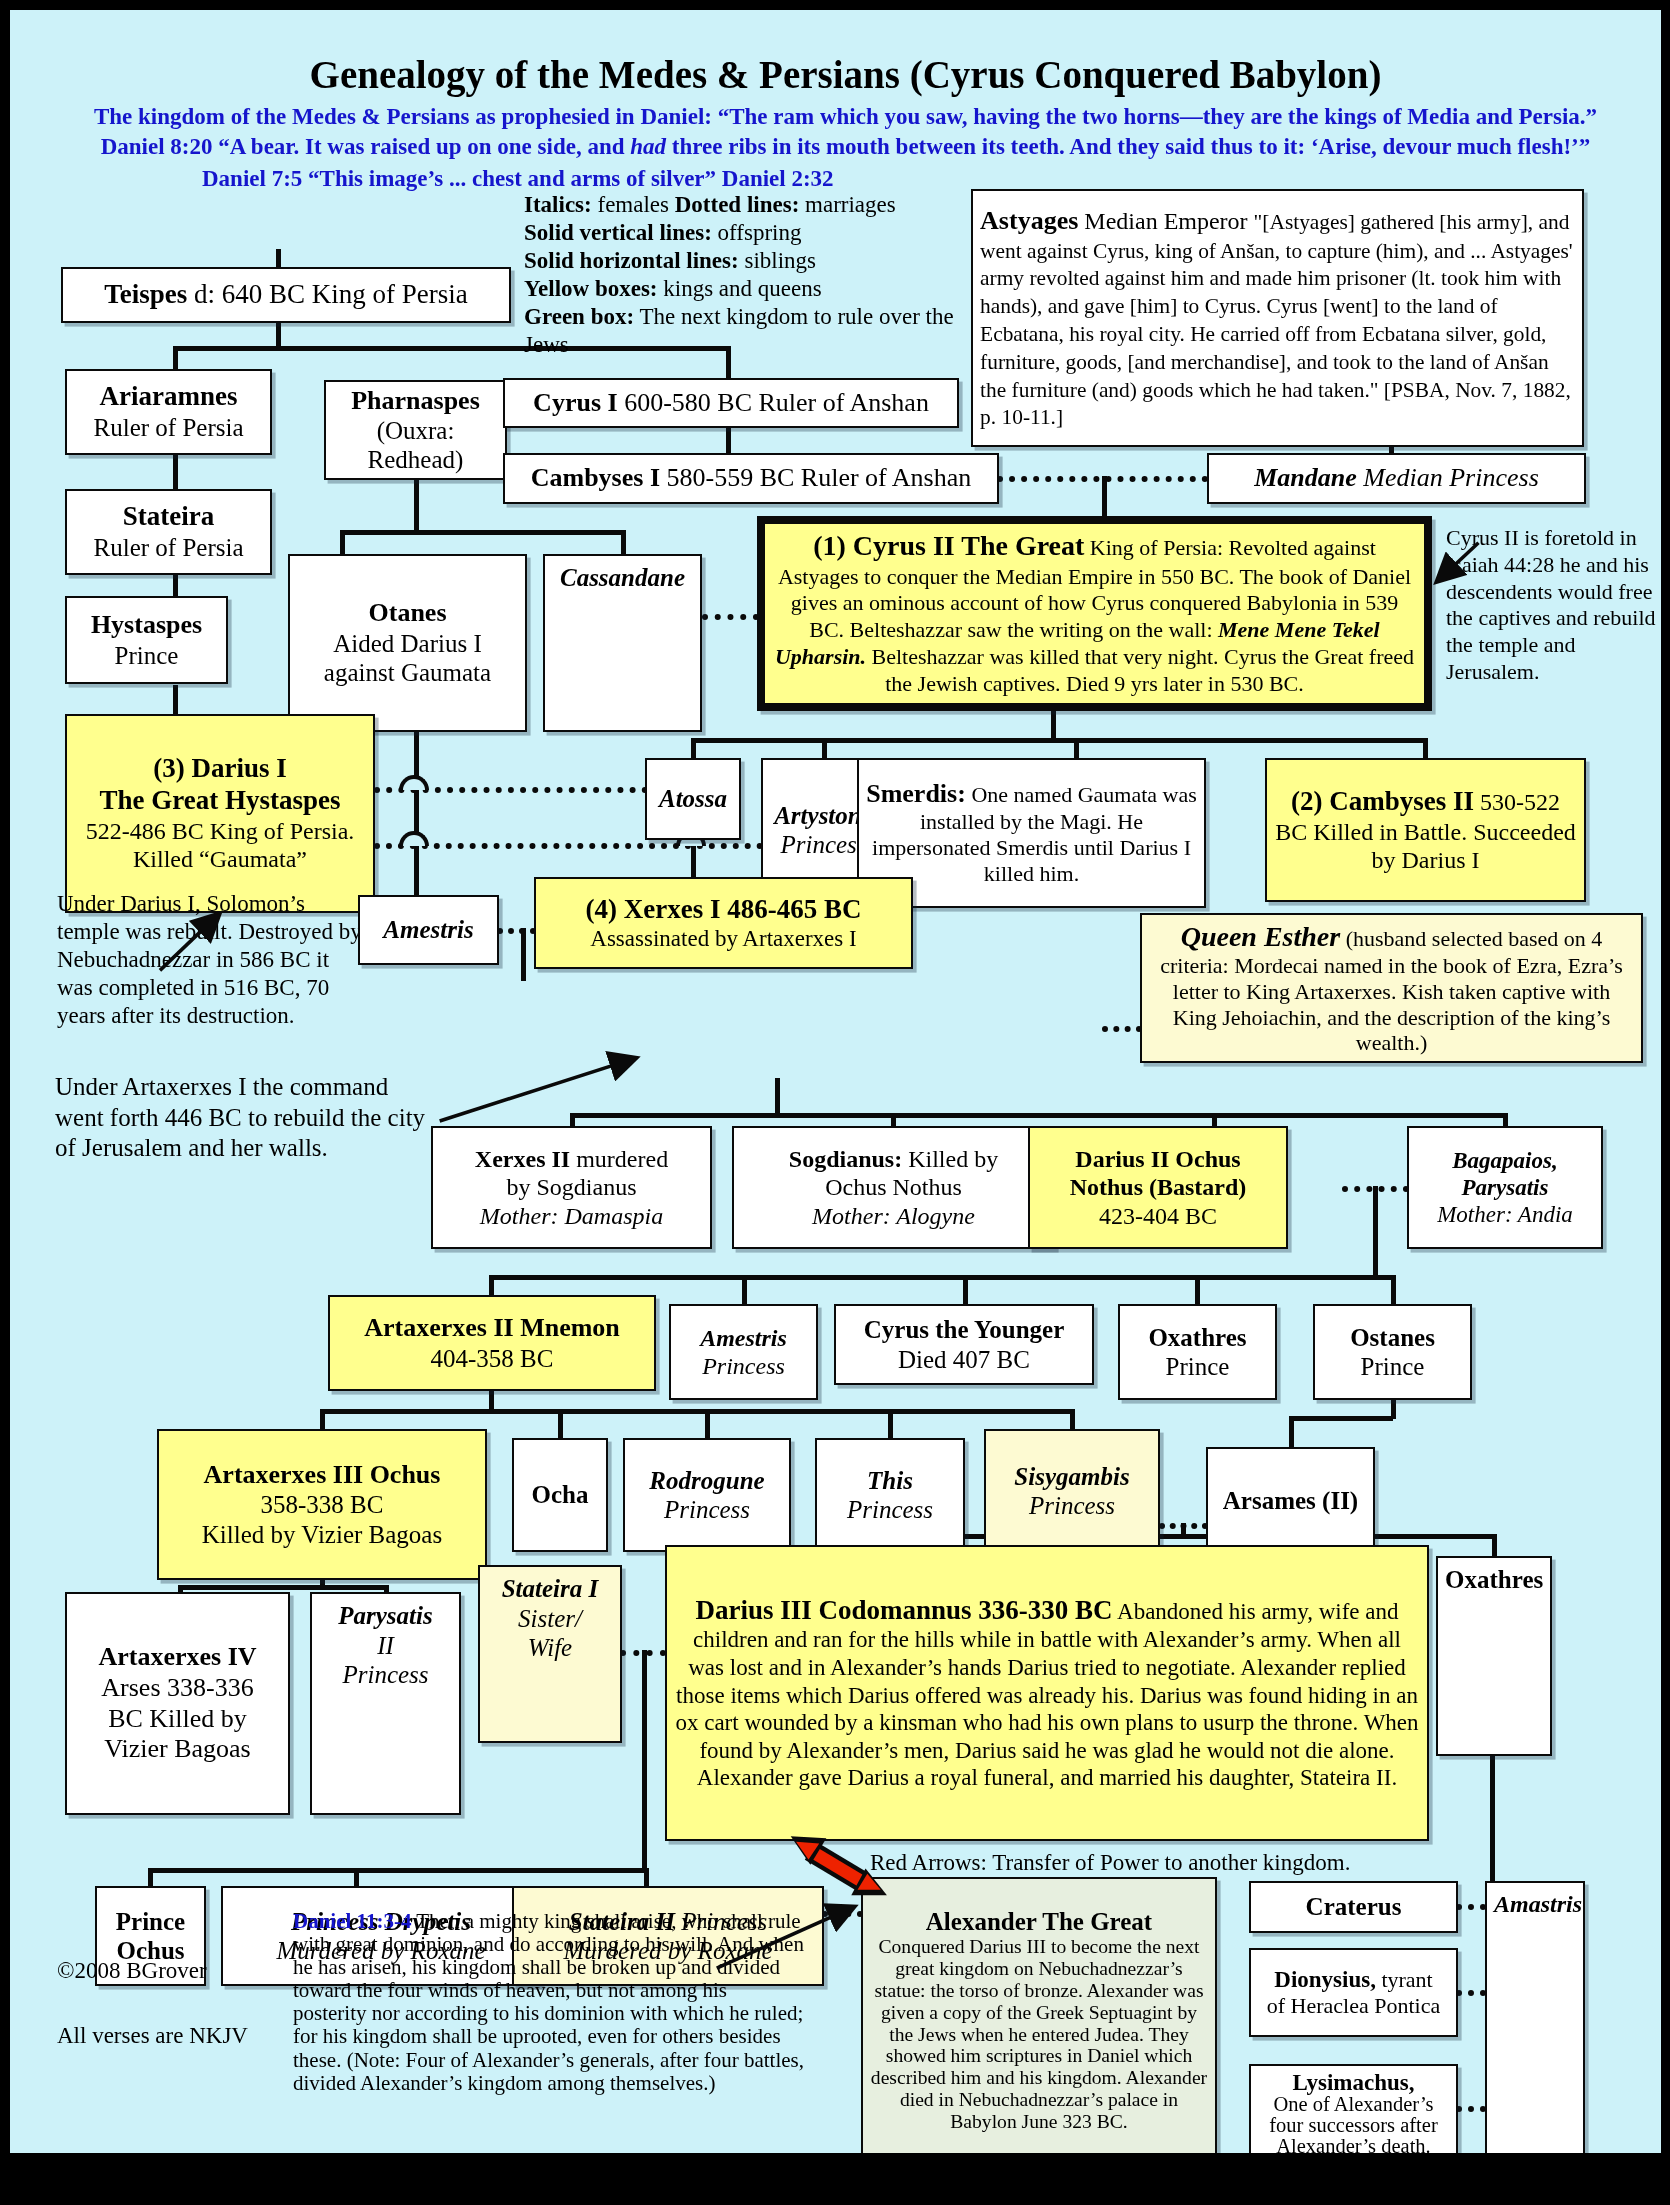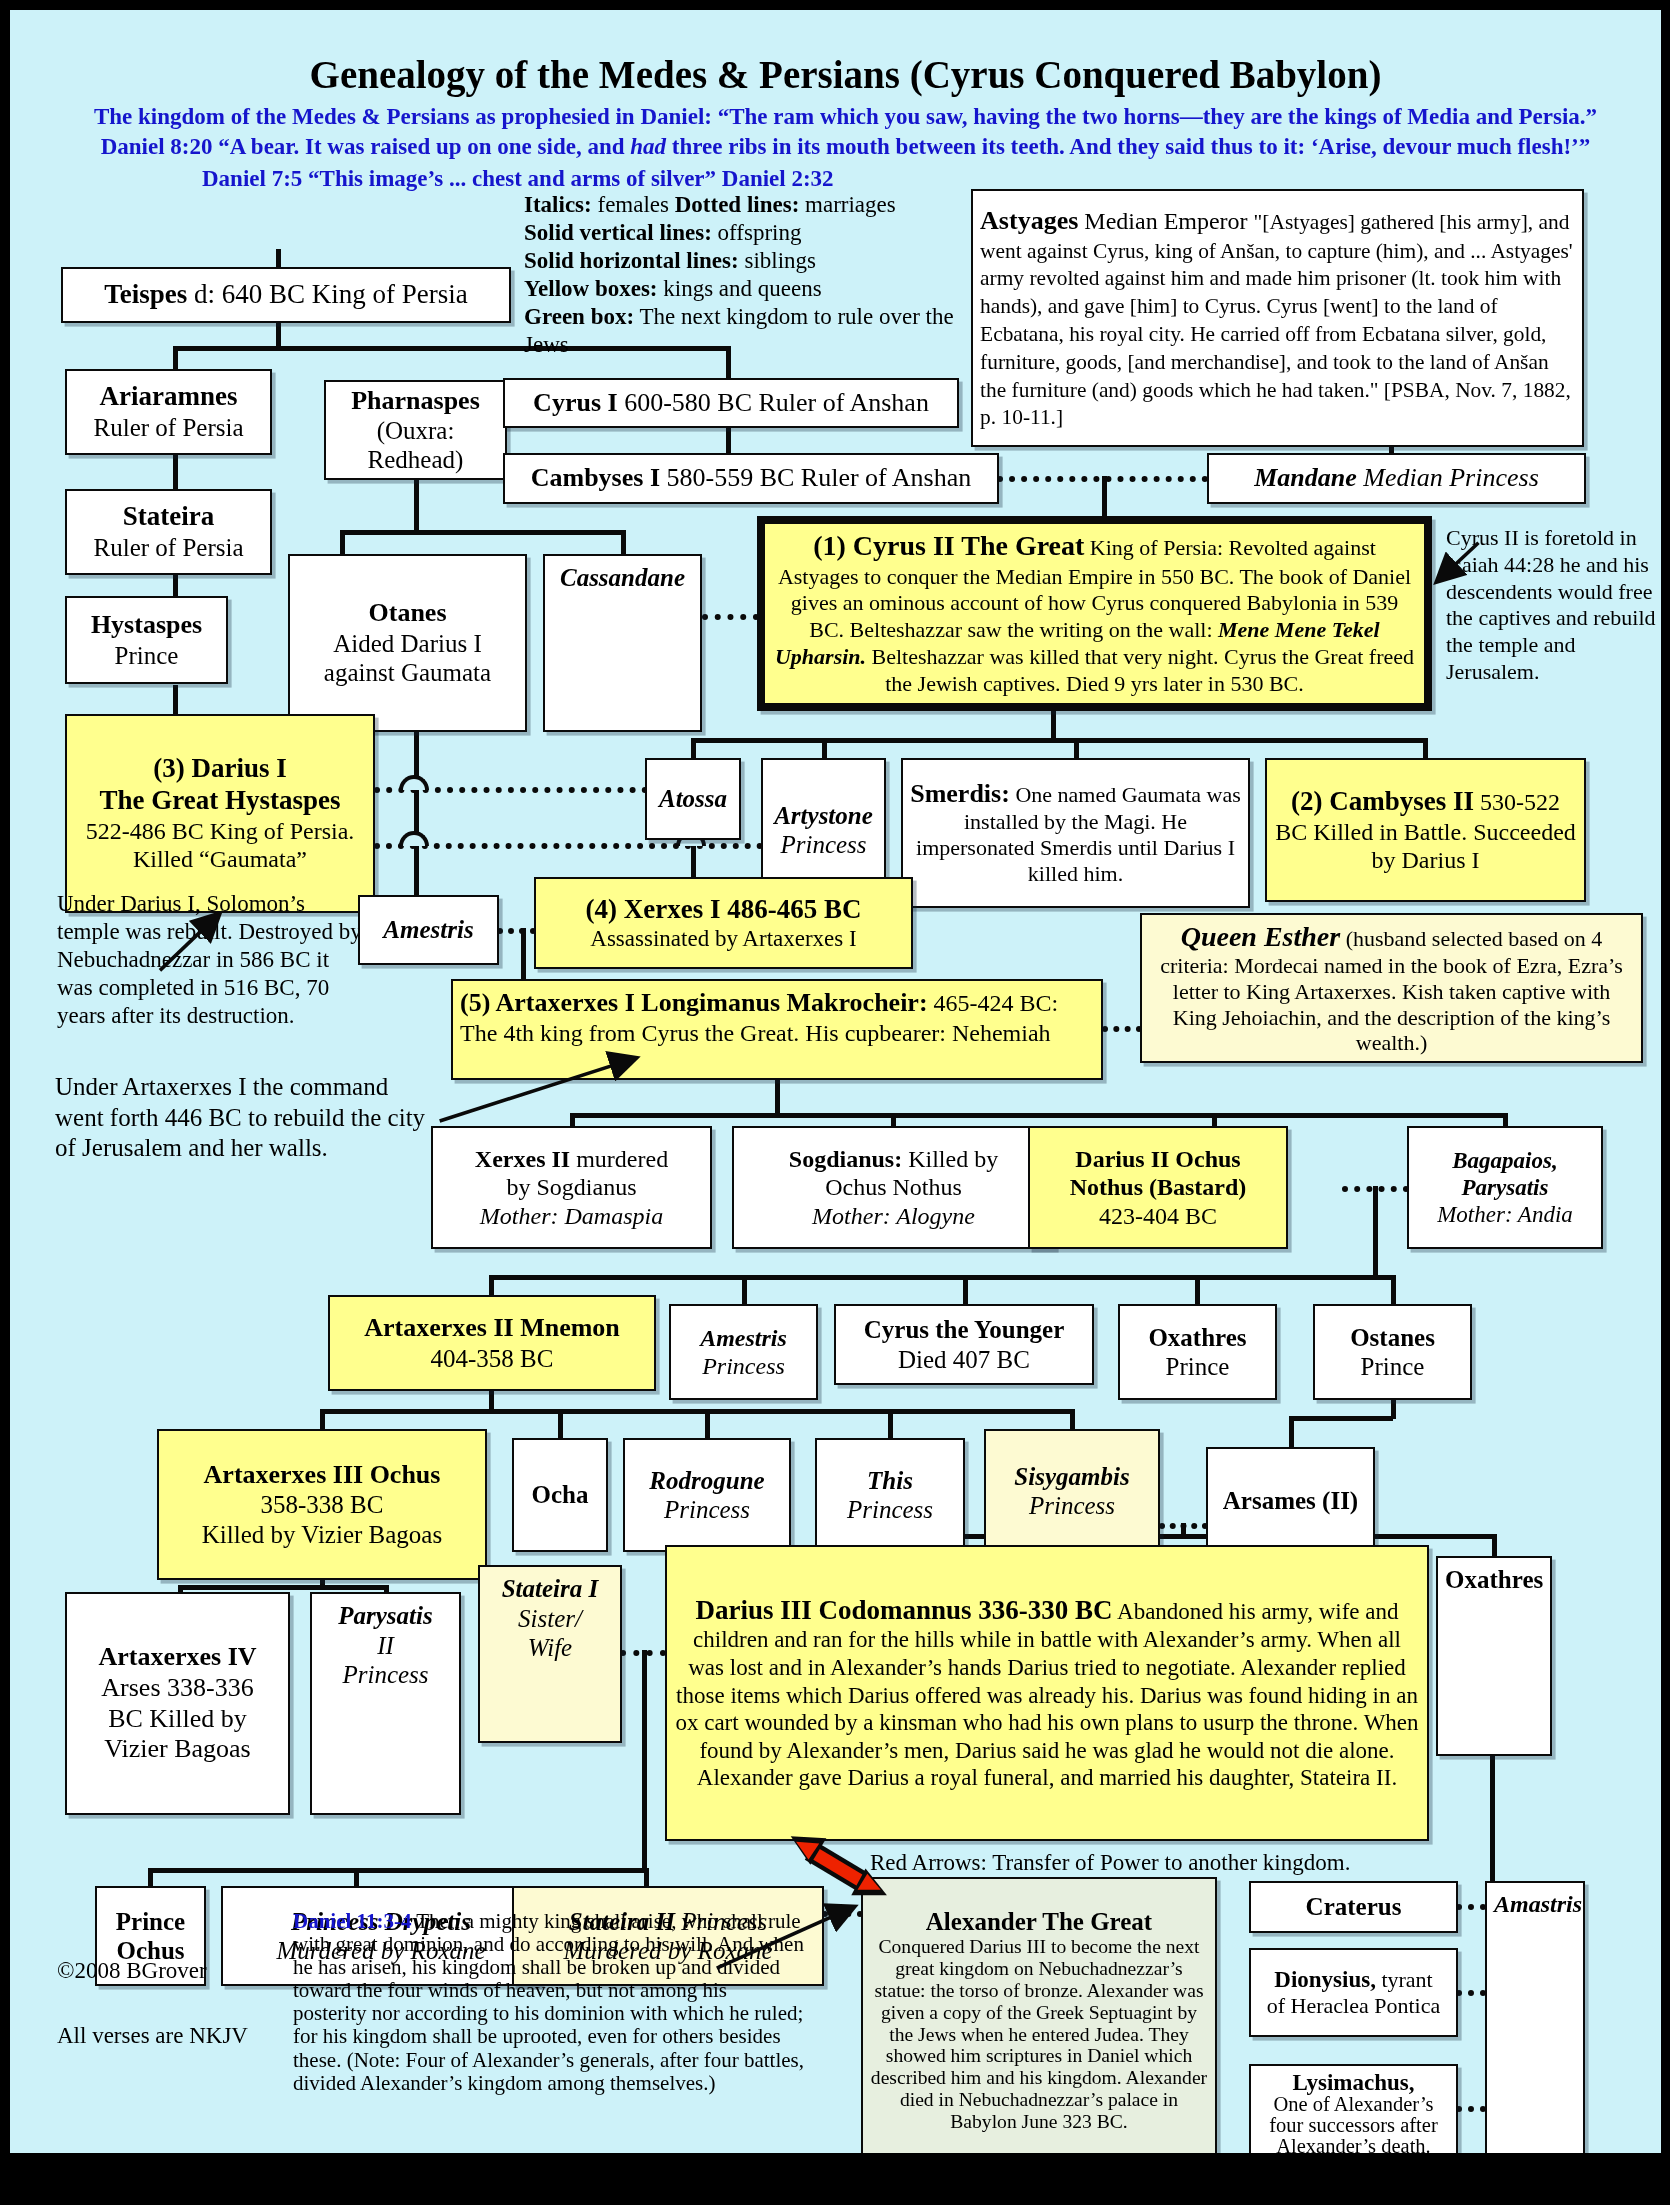--- a/index.html
+++ b/index.html
@@ -198,41 +198,38 @@
       <div class="ln"><span>522-486 BC King of Persia.</span></div>
       <div class="ln"><span>Killed “Gaumata”</span></div>
     </div>
     <div class="el box " style="left: 635px; top: 748px; width: 96px; height: 82px; font-size: 25px;">
       <div class="ln"><span style="font-weight: bold; font-style: italic;">Atossa</span></div>
     </div>
     <div class="el box " style="left: 751px; top: 748px; width: 125px; height: 144px; font-size: 25px;">
       <div class="ln"><span style="font-weight: bold; font-style: italic;">Artystone</span></div>
       <div class="ln"><span style="font-style: italic;">Princess</span></div>
     </div>
-    <div class="el box " style="left: 891px; top: 748px; width: 349px; height: 150px; font-size: 22px;">
+    <div class="el box " style="left: 847px; top: 748px; width: 349px; height: 150px; font-size: 22px;">
       <div class="ln"><span style="font-weight: bold; font-size: 26px;">Smerdis:</span><span> One named Gaumata was installed by the Magi. He impersonated Smerdis until Darius I killed him.</span></div>
     </div>
     <div class="el box yellow" style="left: 1255px; top: 748px; width: 321px; height: 144px; font-size: 24px;">
       <div class="ln"><span style="font-weight: bold; font-size: 27px;">(2) Cambyses II</span><span> 530-522 BC Killed in Battle. Succeeded by Darius I</span></div>
     </div>
     <div class="el note" style="left: 47px; top: 880px; width: 307px; height: 174px; font-size: 23px;">
       <div class="ln"><span>Under Darius  I, Solomon’s temple was rebuilt. Destroyed by Nebuchadnezzar in 586 BC it was completed in 516 BC, 70 years after its destruction.</span></div>
     </div>
     <div class="el box " style="left: 348px; top: 885px; width: 141px; height: 70px; font-size: 25px;">
       <div class="ln"><span style="font-weight: bold; font-style: italic;">Amestris</span></div>
     </div>
     <div class="el box yellow" style="left: 524px; top: 867px; width: 379px; height: 92px; font-size: 23px;">
       <div class="ln"><span style="font-weight: bold; font-size: 27px;">(4) Xerxes I  486-465 BC</span></div>
       <div class="ln"><span>Assassinated by Artaxerxes I</span></div>
     </div>
     <div class="el box cream" style="left: 1130px; top: 903px; width: 503px; height: 150px; font-size: 22px;">
       <div class="ln"><span style="font-weight: bold; font-style: italic; font-size: 28px;">Queen Esther</span><span> (husband selected based on 4 criteria: Mordecai named in the book of Ezra, Ezra’s letter to King Artaxerxes. Kish taken captive with King Jehoiachin, and the description of the king’s wealth.)</span></div>
-    </div>
-    <div class="el box yellow vtop" style="left: 441px; top: 969px; width: 652px; height: 101px; font-size: 24px; text-align: left;">
-      <div class="ln"><span style="font-weight: bold; font-size: 26px;">(5) Artaxerxes I Longimanus Makrocheir:</span><span> 465-424 BC: The 4th king from Cyrus the Great. His cupbearer: Nehemiah</span></div>
     </div>
     <div class="el note" style="left: 45px; top: 1062px; width: 388px; height: 107px; font-size: 25px;">
       <div class="ln"><span>Under Artaxerxes I the command went forth 446 BC to rebuild the city of Jerusalem and her walls.</span></div>
     </div>
     <div class="el box " style="left: 421px; top: 1116px; width: 281px; height: 123px; font-size: 24px;">
       <div class="ln"><span style="font-weight: bold;">Xerxes II</span><span> murdered</span></div>
       <div class="ln"><span>by Sogdianus</span></div>
       <div class="ln"><span style="font-style: italic;">Mother:  Damaspia</span></div>
     </div>
     <div class="el box " style="left: 722px; top: 1116px; width: 323px; height: 123px; font-size: 24px;">

